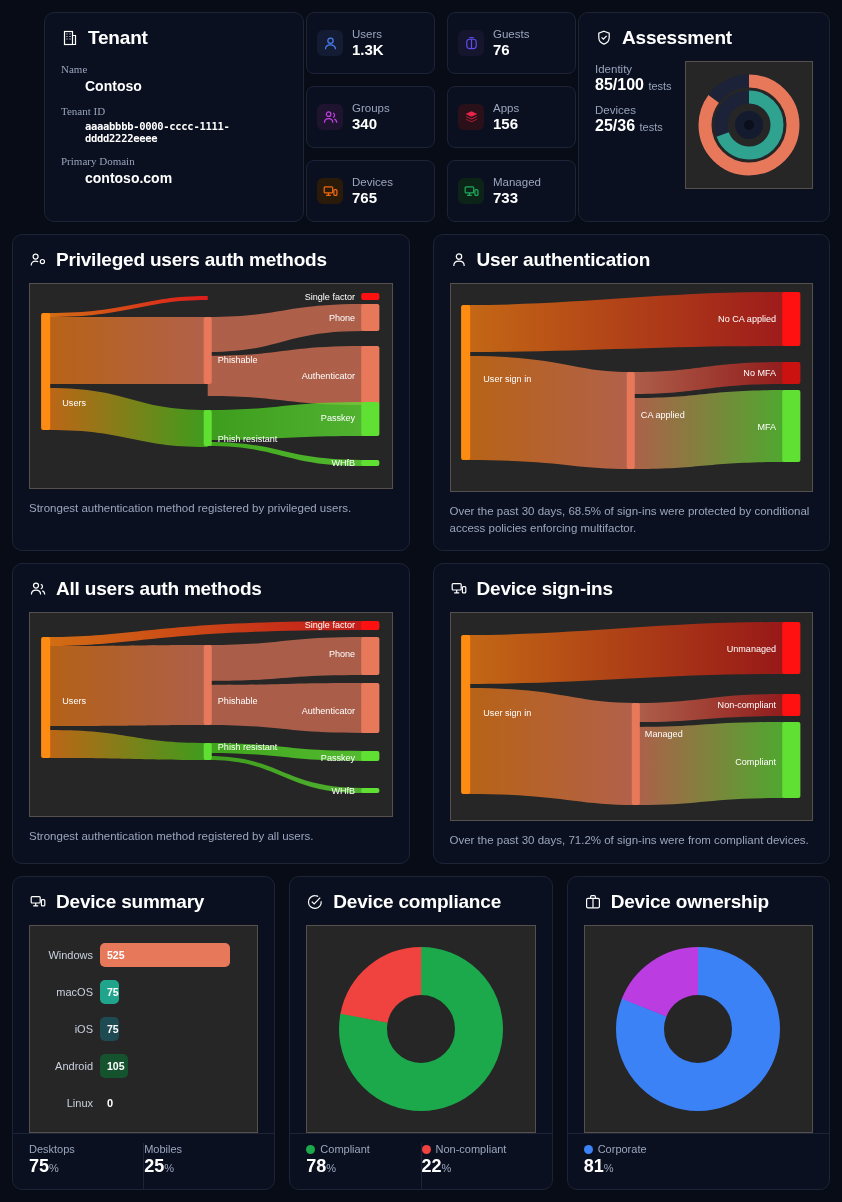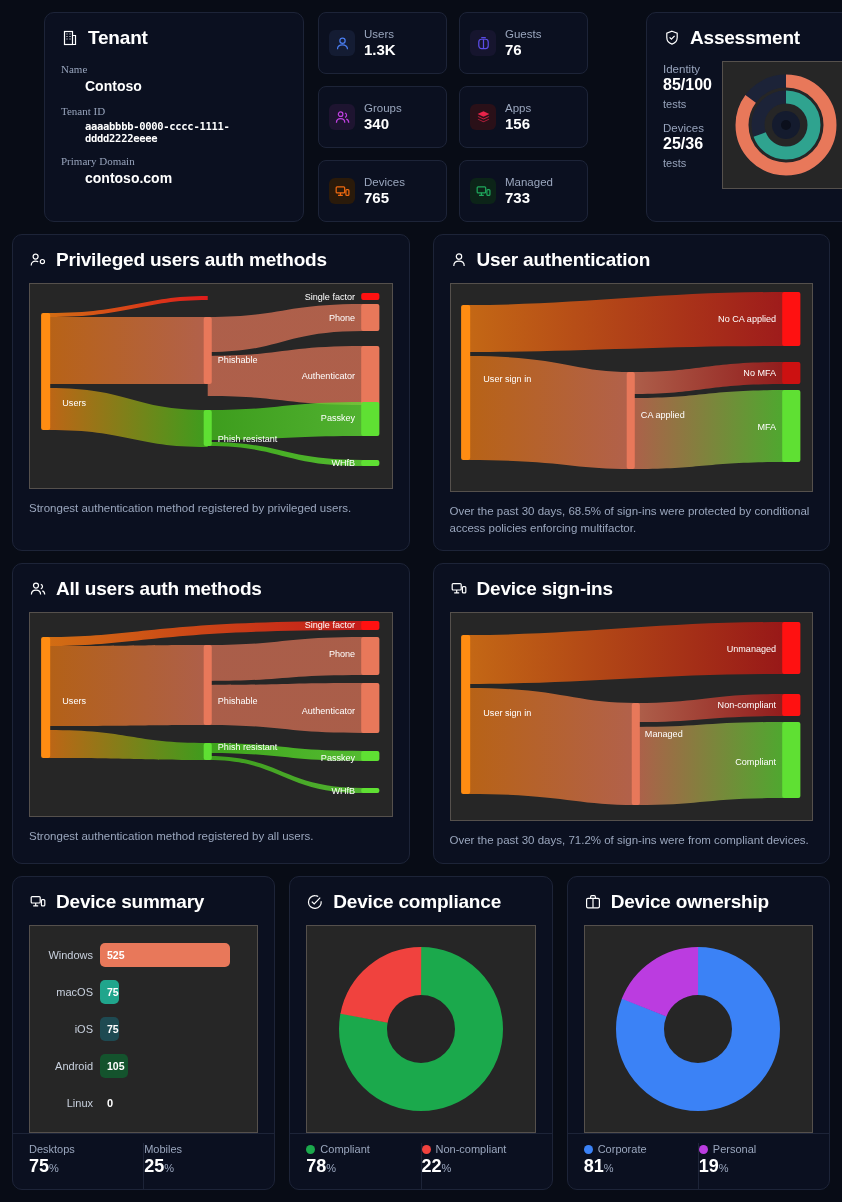--- a/index.html
+++ b/index.html
@@ -20,21 +20,21 @@
     padding: 14px 16px;
   }
   .card-title {
     display: flex; align-items: center; gap: 9px;
     font-size: 19px; font-weight: bold; letter-spacing: -0.2px;
     color: #ffffff; margin-bottom: 12px;
   }
   .card-title svg { display: block; flex: 0 0 auto; }
 
   
-  .row1 { display: flex; gap: 14px; height: 210px; padding-left: 32px; }
+  .row1 { display: flex; gap: 2px; height: 210px; padding-left: 32px; }
   .tenant-card { width: 260px; flex: 0 0 260px; }
   .tenant-card .card-title { margin-bottom: 14px; }
   .kv { margin-bottom: 11px; }
   .kv:last-child { margin-bottom: 0; }
   .kv-label { font-size: 11px; color: #97a3bb; margin-bottom: 3px; font-family: Liberation Serif, serif; }
   .kv-value { font-size: 14px; font-weight: bold; color: #ffffff; margin-left: 24px; }
   .kv-value.mono { font-family: "DejaVu Sans Mono", monospace; font-size: 10.5px; letter-spacing: -0.3px; }
 
   .stats-grid {
     width: 270px; flex: 0 0 270px;
@@ -46,21 +46,21 @@
     display: flex; align-items: center; gap: 9px; padding: 0 10px;
   }
   .stat-icon {
     width: 26px; height: 26px; border-radius: 6px;
     display: flex; align-items: center; justify-content: center; flex: 0 0 auto;
   }
   .stat-text { display: flex; flex-direction: column; justify-content: center; line-height: 1.15; }
   .stat-label { font-size: 11.5px; color: #9aa6bd; }
   .stat-value { font-size: 15px; font-weight: bold; color: #ffffff; }
 
-  .assessment-card { flex: 1; display: flex; flex-direction: column; margin-left: 44px; }
+  .assessment-card { flex: 1; display: flex; flex-direction: column; }
   .assess-body { display: flex; gap: 10px; flex: 1; }
   .assess-metrics { flex: 1; padding-top: 2px; }
   .assess-metric { margin-bottom: 10px; }
   .assess-metric-label { font-size: 11.5px; color: #97a3bb; margin-bottom: 1px; }
   .assess-metric-value { font-size: 16px; font-weight: bold; color: #fff; }
   .assess-metric-value .unit { font-size: 11px; font-weight: normal; color: #97a3bb; }
   .assess-chart {
     width: 128px; height: 128px; flex: 0 0 128px;
     background: #262626; border: 1px solid #55504c;
     display: flex; align-items: center; justify-content: center;
@@ -621,24 +621,17 @@
         </svg>
       </div>
       <div class="footer-stats">
         <div class="footer-stat">
           <div class="fs-label">
               <span class="dot" style="background:#3b82f6"></span>
               <span>Corporate</span>
             </div>
           <div class="fs-value"><span>81</span><span class="pct">%</span></div>
         </div>
-        <div class="footer-stat">
-          <div class="fs-label">
-              <span class="dot" style="background:#bb3ce0"></span>
-              <span>Personal</span>
-            </div>
-          <div class="fs-value"><span>19</span><span class="pct">%</span></div>
-        </div>
       </div>
     </div>
   </div>
 
 </div>
 
 </body></html>

